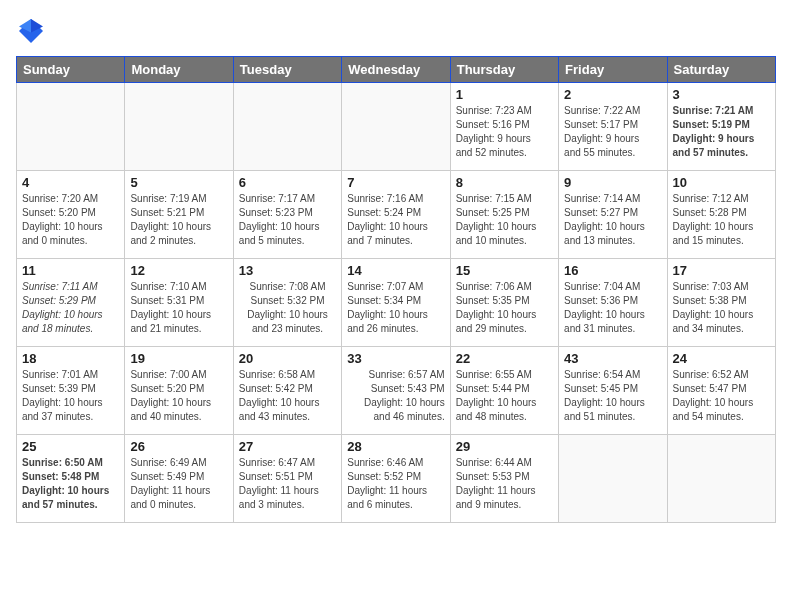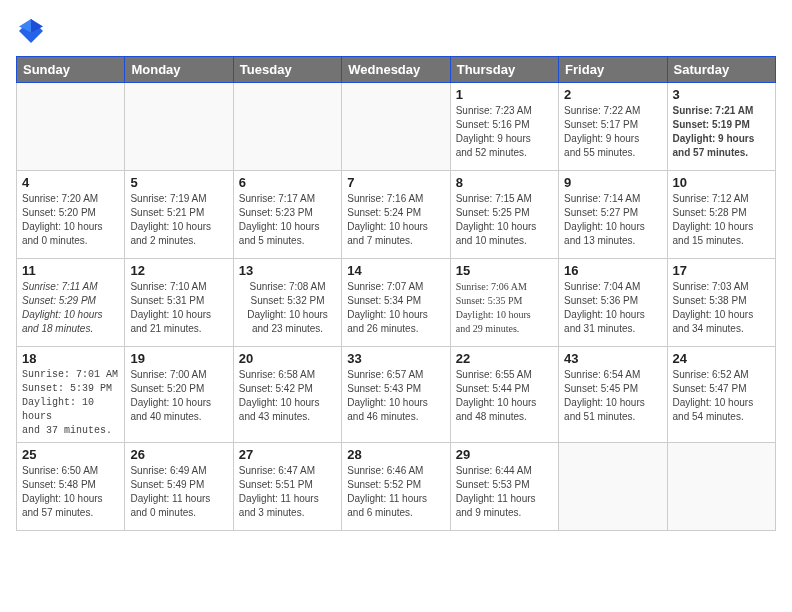--- a/index.html
+++ b/index.html
@@ -226,21 +226,21 @@
         </td>
         <td>
           <span class="day-num">14</span>
           <div class="day-detail" style="white-space: pre-line;">Sunrise: 7:07 AM
 Sunset: 5:34 PM
 Daylight: 10 hours
 and 26 minutes.</div>
         </td>
         <td>
           <span class="day-num">15</span>
-          <div class="day-detail" style="white-space: pre-line; font-family: Liberation Serif, serif;">Sunrise: 7:06 AM
+          <div class="day-detail" style="white-space: pre-line;">Sunrise: 7:06 AM
 Sunset: 5:35 PM
 Daylight: 10 hours
 and 29 minutes.</div>
         </td>
         <td>
           <span class="day-num">16</span>
           <div class="day-detail" style="white-space: pre-line;">Sunrise: 7:04 AM
 Sunset: 5:36 PM
 Daylight: 10 hours
 and 31 minutes.</div>
@@ -249,42 +249,42 @@
           <span class="day-num">17</span>
           <div class="day-detail" style="white-space: pre-line;">Sunrise: 7:03 AM
 Sunset: 5:38 PM
 Daylight: 10 hours
 and 34 minutes.</div>
         </td>
       </tr>
       <tr>
         <td>
           <span class="day-num">18</span>
-          <div class="day-detail" style="white-space: pre-line; font-family: Liberation Mono, monospace;">Sunrise: 7:01 AM
+          <div class="day-detail" style="white-space: pre-line;">Sunrise: 7:01 AM
 Sunset: 5:39 PM
 Daylight: 10 hours
 and 37 minutes.</div>
         </td>
         <td>
           <span class="day-num">19</span>
           <div class="day-detail" style="white-space: pre-line;">Sunrise: 7:00 AM
 Sunset: 5:20 PM
 Daylight: 10 hours
 and 40 minutes.</div>
         </td>
         <td>
           <span class="day-num">20</span>
           <div class="day-detail" style="white-space: pre-line;">Sunrise: 6:58 AM
 Sunset: 5:42 PM
 Daylight: 10 hours
 and 43 minutes.</div>
         </td>
         <td>
           <span class="day-num">33</span>
-          <div class="day-detail" style="white-space: pre-line;">Sunrise: 6:57 AM
+          <div class="day-detail" style="white-space: pre-line; text-align: right;">Sunrise: 6:57 AM
 Sunset: 5:43 PM
 Daylight: 10 hours
 and 46 minutes.</div>
         </td>
         <td>
           <span class="day-num">22</span>
           <div class="day-detail" style="white-space: pre-line;">Sunrise: 6:55 AM
 Sunset: 5:44 PM
 Daylight: 10 hours
 and 48 minutes.</div>
@@ -300,21 +300,21 @@
           <span class="day-num">24</span>
           <div class="day-detail" style="white-space: pre-line;">Sunrise: 6:52 AM
 Sunset: 5:47 PM
 Daylight: 10 hours
 and 54 minutes.</div>
         </td>
       </tr>
       <tr>
         <td>
           <span class="day-num">25</span>
-          <div class="day-detail" style="white-space: pre-line;">Sunrise: 6:50 AM
+          <div class="day-detail" style="white-space: pre-line; font-weight: bold;">Sunrise: 6:50 AM
 Sunset: 5:48 PM
 Daylight: 10 hours
 and 57 minutes.</div>
         </td>
         <td>
           <span class="day-num">26</span>
           <div class="day-detail" style="white-space: pre-line;">Sunrise: 6:49 AM
 Sunset: 5:49 PM
 Daylight: 11 hours
 and 0 minutes.</div>

